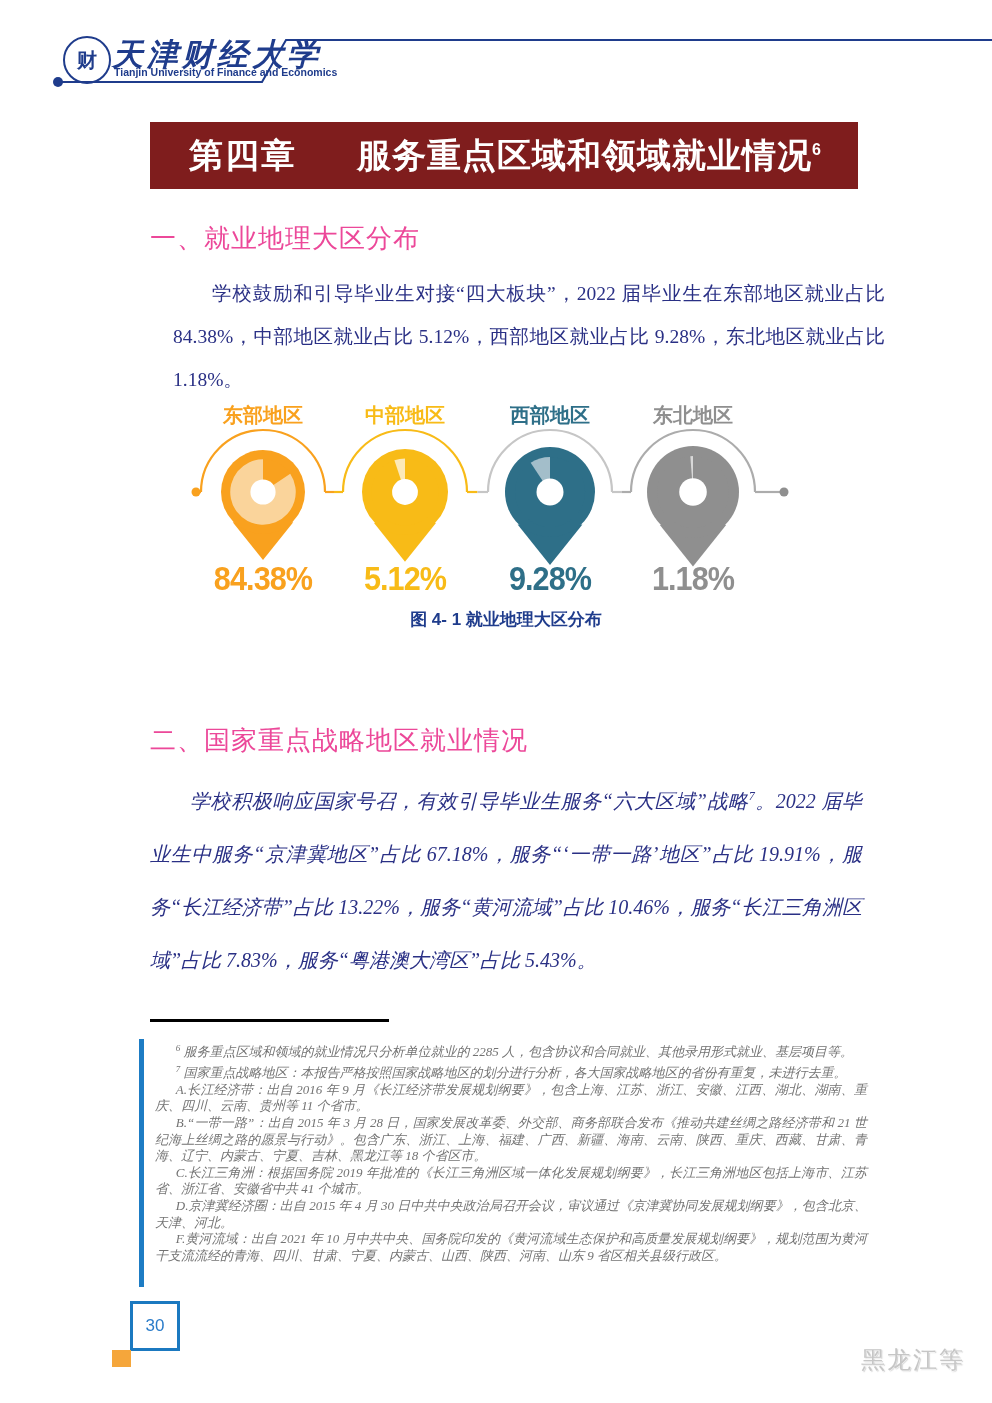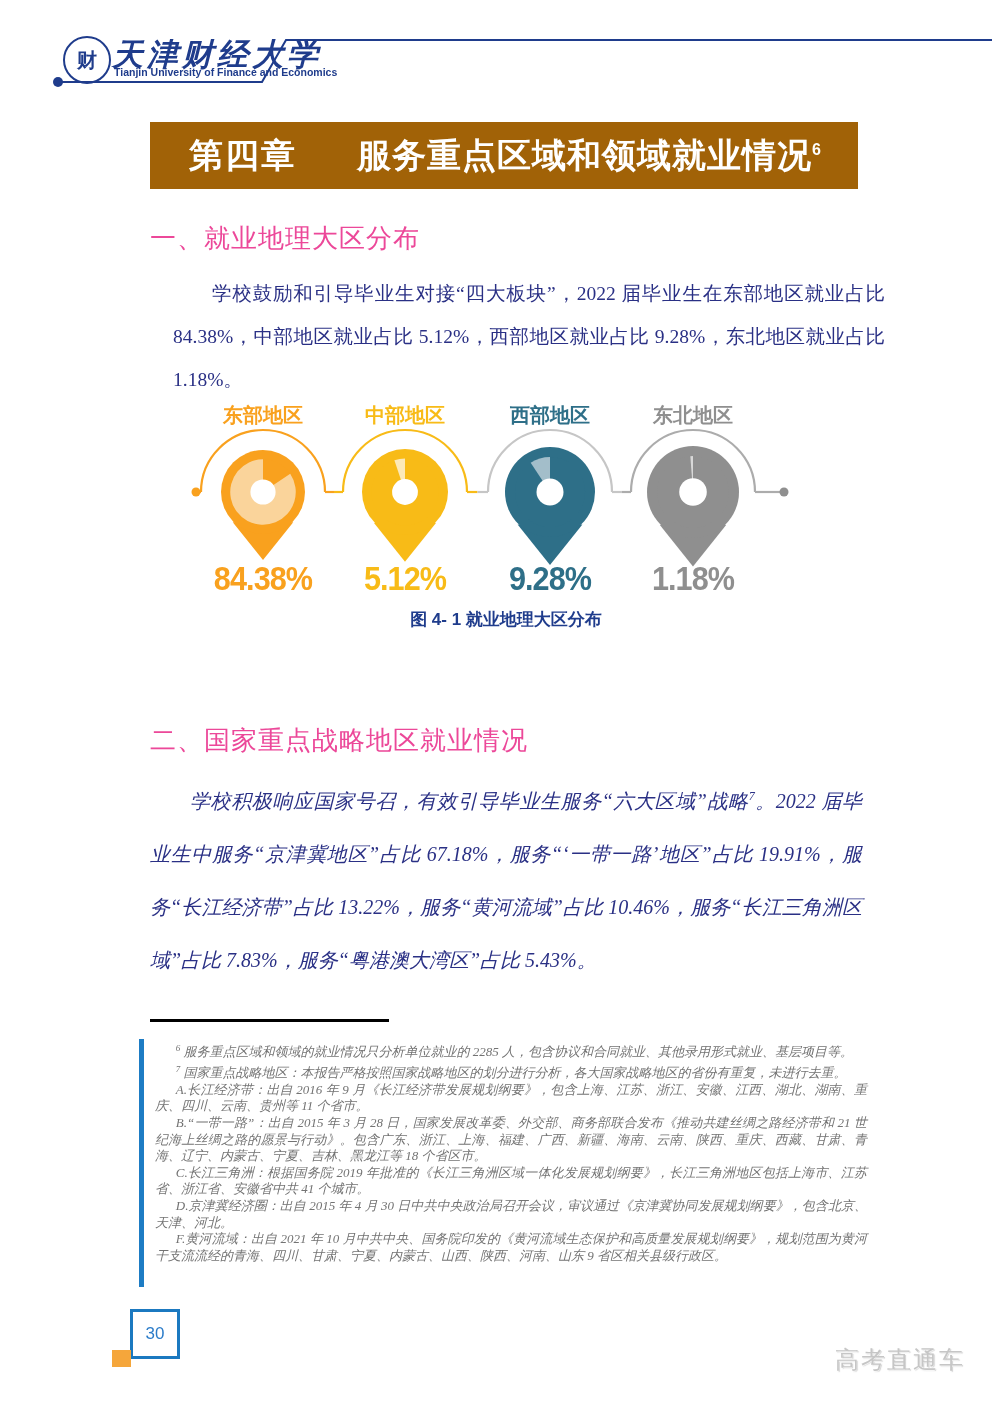--- a/index.html
+++ b/index.html
@@ -10,21 +10,21 @@
   #header-deco{position:absolute;left:0;top:0;width:992px;height:110px;}
   #seal{position:absolute;left:63px;top:36px;width:44px;height:44px;border:2.5px solid #1F3C8C;
         border-radius:50%;display:flex;align-items:center;justify-content:center;
         color:#1F3C8C;font-weight:bold;font-size:20px;font-family:"Liberation Serif",serif;}
   #uni-zh{position:absolute;left:112px;top:34px;color:#1F3C8C;font-size:31px;font-weight:bold;
           font-style:italic;letter-spacing:4px;font-family:"Liberation Serif","DejaVu Serif",serif;}
   #uni-en{position:absolute;left:114px;top:66px;color:#1F3C8C;font-size:10.5px;font-weight:bold;
           font-family:"Liberation Sans","DejaVu Sans",sans-serif;}
 
   
-  #banner{position:absolute;left:150px;top:122px;width:708px;height:67px;background:#a16207;
+  #banner{position:absolute;left:150px;top:122px;width:708px;height:67px;background:#7f1d1d;
           color:#ffffff;font-family:"Liberation Sans","DejaVu Sans",sans-serif;
           font-weight:bold;font-size:34px;line-height:67px;white-space:nowrap;}
   #banner .chap{margin-left:39px;letter-spacing:2px;}
   #banner .title{margin-left:60px;letter-spacing:1px;}
   #banner sup{font-size:16px;vertical-align:super;line-height:0;}
 
   
   .sec-head{position:absolute;left:150px;width:712px;color:#ec4899;font-weight:normal;font-size:26px;
             font-family:"Liberation Sans","DejaVu Sans",sans-serif;letter-spacing:1px;}
   #sec1-head{top:221px;}
@@ -50,21 +50,21 @@
   #fn-bar{position:absolute;left:139px;top:1039px;width:4.5px;height:248px;background:#1D7CC4;}
   #fn-list{position:absolute;left:155px;top:1040px;width:712px;color:#737373;
            font-size:13px;line-height:16.6px;text-align:justify;
            font-family:"Liberation Serif","DejaVu Serif",serif;font-style:italic;}
   #fn-list p{margin:0;text-indent:1.6em;}
   #fn-list sup{font-size:9px;}
 
   
   #page-num-box{position:absolute;left:130px;top:1301px;width:44px;height:44px;border:3px solid #1B79C0;
                 display:flex;align-items:center;justify-content:center;color:#2B7CC9;font-size:17px;
-                font-family:"Liberation Sans","DejaVu Sans",sans-serif;margin-top:8px;}
+                font-family:"Liberation Sans","DejaVu Sans",sans-serif;}
   #corner-square{position:absolute;left:112px;top:1350px;width:19px;height:17px;background:#F5A63B;}
   #watermark{position:absolute;right:27px;top:1344px;color:#C6C6C6;font-size:24px;letter-spacing:2px;
              font-family:"Liberation Sans","DejaVu Sans",sans-serif;
              text-shadow:0 1px 1px rgba(255,255,255,0.9),1px 1px 1px rgba(140,140,140,0.45);}
 </style>
 </head>
 <body>
 
 <div id="page">
 
@@ -145,15 +145,15 @@
       <p>B.“一带一路”：出自 2015 年 3 月 28 日，国家发展改革委、外交部、商务部联合发布《推动共建丝绸之路经济带和 21 世纪海上丝绸之路的愿景与行动》。包含广东、浙江、上海、福建、广西、新疆、海南、云南、陕西、重庆、西藏、甘肃、青海、辽宁、内蒙古、宁夏、吉林、黑龙江等 18 个省区市。</p>
       <p>C.长江三角洲：根据国务院 2019 年批准的《长江三角洲区域一体化发展规划纲要》，长江三角洲地区包括上海市、江苏省、浙江省、安徽省中共 41 个城市。</p>
       <p>D.京津冀经济圈：出自 2015 年 4 月 30 日中共中央政治局召开会议，审议通过《京津冀协同发展规划纲要》，包含北京、天津、河北。</p>
       <p>F.黄河流域：出自 2021 年 10 月中共中央、国务院印发的《黄河流域生态保护和高质量发展规划纲要》，规划范围为黄河干支流流经的青海、四川、甘肃、宁夏、内蒙古、山西、陕西、河南、山东 9 省区相关县级行政区。</p>
     </div>
 
   <div id="page-num-box">
     <span>30</span>
   </div>
   <div id="corner-square"></div>
-  <div id="watermark">高考直通车</div>
+  <div id="watermark">黑龙江等</div>
 
 </div>
 
 </body></html>

